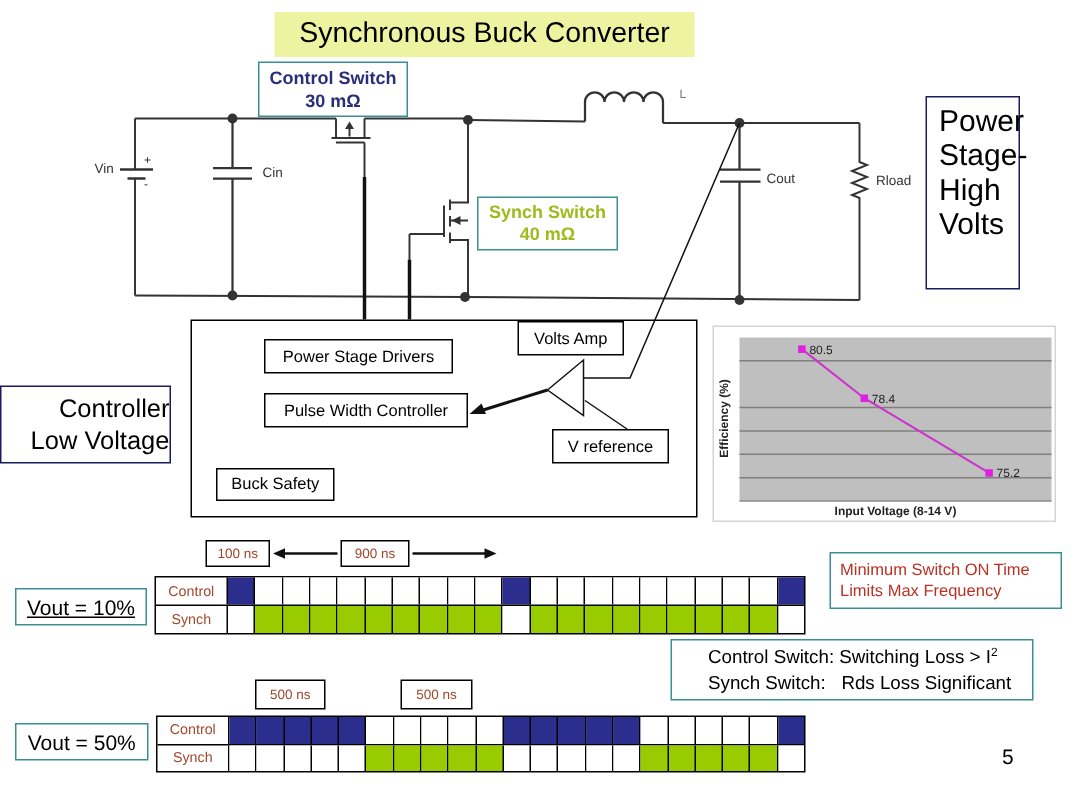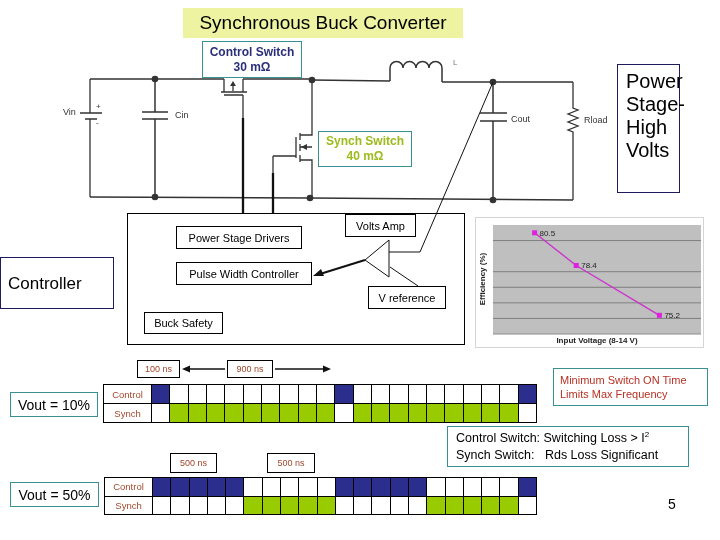--- a/index.html
+++ b/index.html
@@ -14,68 +14,68 @@
       white-space: nowrap;
     }
     .teal { border-color: #3a8f93; }
     .navy { border-color: #1b1b5e; }
     .circuit { position: absolute; left: 0; top: 0; z-index: 3; pointer-events: none; }
     .lbl { position: absolute; font-size: 9px; color: #333; z-index: 4; white-space: nowrap; }
 
     #title-box { left: 183px; top: 8px; width: 280px; height: 30px; background: #eef3a2;
       font-size: 19px; display: flex; align-items: center; justify-content: center; }
 
-    #control-switch-box { left: 202px; top: 41px; width: 100px; height: 37px; font-size: 12px;
+    #control-switch-box { left: 172px; top: 41px; width: 100px; height: 37px; font-size: 12px;
       font-weight: bold; color: #2b2f7a; flex-direction: column; line-height: 15px; }
     #synch-switch-box { left: 318px; top: 131px; width: 94px; height: 36px; font-size: 12px;
       font-weight: bold; color: #9dbb1d; flex-direction: column; line-height: 15px; }
 
     #power-stage-note { left: 617px; top: 64px; width: 63px; height: 129px; font-size: 20px;
       flex-direction: column; align-items: flex-start; justify-content: flex-start;
       padding: 5px 0 0 8px; line-height: 23px; text-align: left; }
 
     #controller-note { left: 0px; top: 257px; width: 114px; height: 52px; font-size: 17px;
-      flex-direction: column; align-items: flex-start; padding-left: 7px; line-height: 21px; text-align: left; }
+      flex-direction: column; align-items: flex-end; padding-left: 7px; line-height: 21px; text-align: left; }
 
     #controller-box { left: 127px; top: 213px; width: 338px; height: 132px; background: transparent; }
     .cblk { font-size: 11px; z-index: 2; }
     #psd-box { left: 176px; top: 226px; width: 126px; height: 23px; }
     #pwc-box { left: 176px; top: 262px; width: 136px; height: 23px; }
     #ea-box  { left: 345px; top: 214px; width: 71px; height: 23px; }
     #vref-box{ left: 368px; top: 286px; width: 78px; height: 23px; }
     #bs-box  { left: 144px; top: 312px; width: 79px; height: 22px; }
 
     #chart-wrap { position: absolute; left: 475px; top: 217px; width: 229px; height: 131px;
       box-sizing: border-box; border: 1px solid #d4d4d4; background: #fff; }
 
     .ns-box { font-size: 9px; color: #a0452a; }
     #ns100 { left: 137px; top: 360px; width: 43px; height: 18px; }
     #ns900 { left: 227px; top: 360px; width: 46px; height: 18px; }
     #ns500a { left: 170px; top: 453px; width: 47px; height: 20px; }
     #ns500b { left: 267px; top: 453px; width: 48px; height: 20px; }
 
     .vout { font-size: 14px; }
-    #vout10 { left: 10px; top: 392px; width: 88px; height: 25px; }
+    #vout10 { left: 10px; top: 392px; width: 88px; height: 25px; text-decoration: underline; }
     #vout50 { left: 10px; top: 482px; width: 89px; height: 25px; }
 
     .tgrid { position: absolute; box-sizing: border-box; border: 1px solid #000; display: flex; flex-direction: column; background: #fff; }
     #tgrid10 { left: 103px; top: 384px; width: 434px; height: 39px; }
     #tgrid50 { left: 104px; top: 477px; width: 433px; height: 38px; }
     .trow { display: flex; flex: 1; }
     .trow + .trow { border-top: 1px solid #000; }
     .tlabel { width: 48px; box-sizing: border-box; border-right: 1px solid #000; font-size: 9.5px;
       color: #a14a2e; display: flex; align-items: center; justify-content: center; }
     .tcells { display: flex; flex: 1; }
     .tcell { flex: 1; box-sizing: border-box; border-right: 1px solid #000; background: #fff; }
     .tcell:last-child { border-right: none; }
 
     #min-switch-box { left: 553px; top: 368px; width: 155px; height: 38px; font-size: 11px;
       color: #b83224; flex-direction: column; align-items: flex-start; padding-left: 6px; line-height: 14px; text-align: left; }
     #loss-box { left: 447px; top: 426px; width: 242px; height: 41px; font-size: 12.5px;
-      flex-direction: column; align-items: flex-start; padding-left: 8px; line-height: 17px; text-align: left; white-space: pre; }
+      flex-direction: column; align-items: flex-start; padding-left: 24px; line-height: 17px; text-align: left; white-space: pre; }
     #loss-box sup { font-size: 8px; vertical-align: 5px; line-height: 0; }
     #page-number { left: 668px; top: 496px; font-size: 14px; }
   </style>
 </head>
 <body>
 
 <div id="title-box" class="abs">
   <span>Synchronous Buck Converter</span>
 </div>
 
@@ -89,20 +89,21 @@
 </div>
 
 <div id="power-stage-note" class="box navy">
   <span>Power</span>
   <span>Stage-</span>
   <span>High</span>
   <span>Volts</span>
 </div>
 <div id="controller-note" class="box navy">
   <span>Controller</span>
+  <span>Low Voltage</span>
 </div>
 
 <div id="controller-box" class="box"></div>
 <div id="psd-box" class="box cblk">
   <span>Power Stage Drivers</span>
 </div>
 <div id="pwc-box" class="box cblk">
   <span>Pulse Width Controller</span>
 </div>
 <div id="ea-box" class="box cblk">

